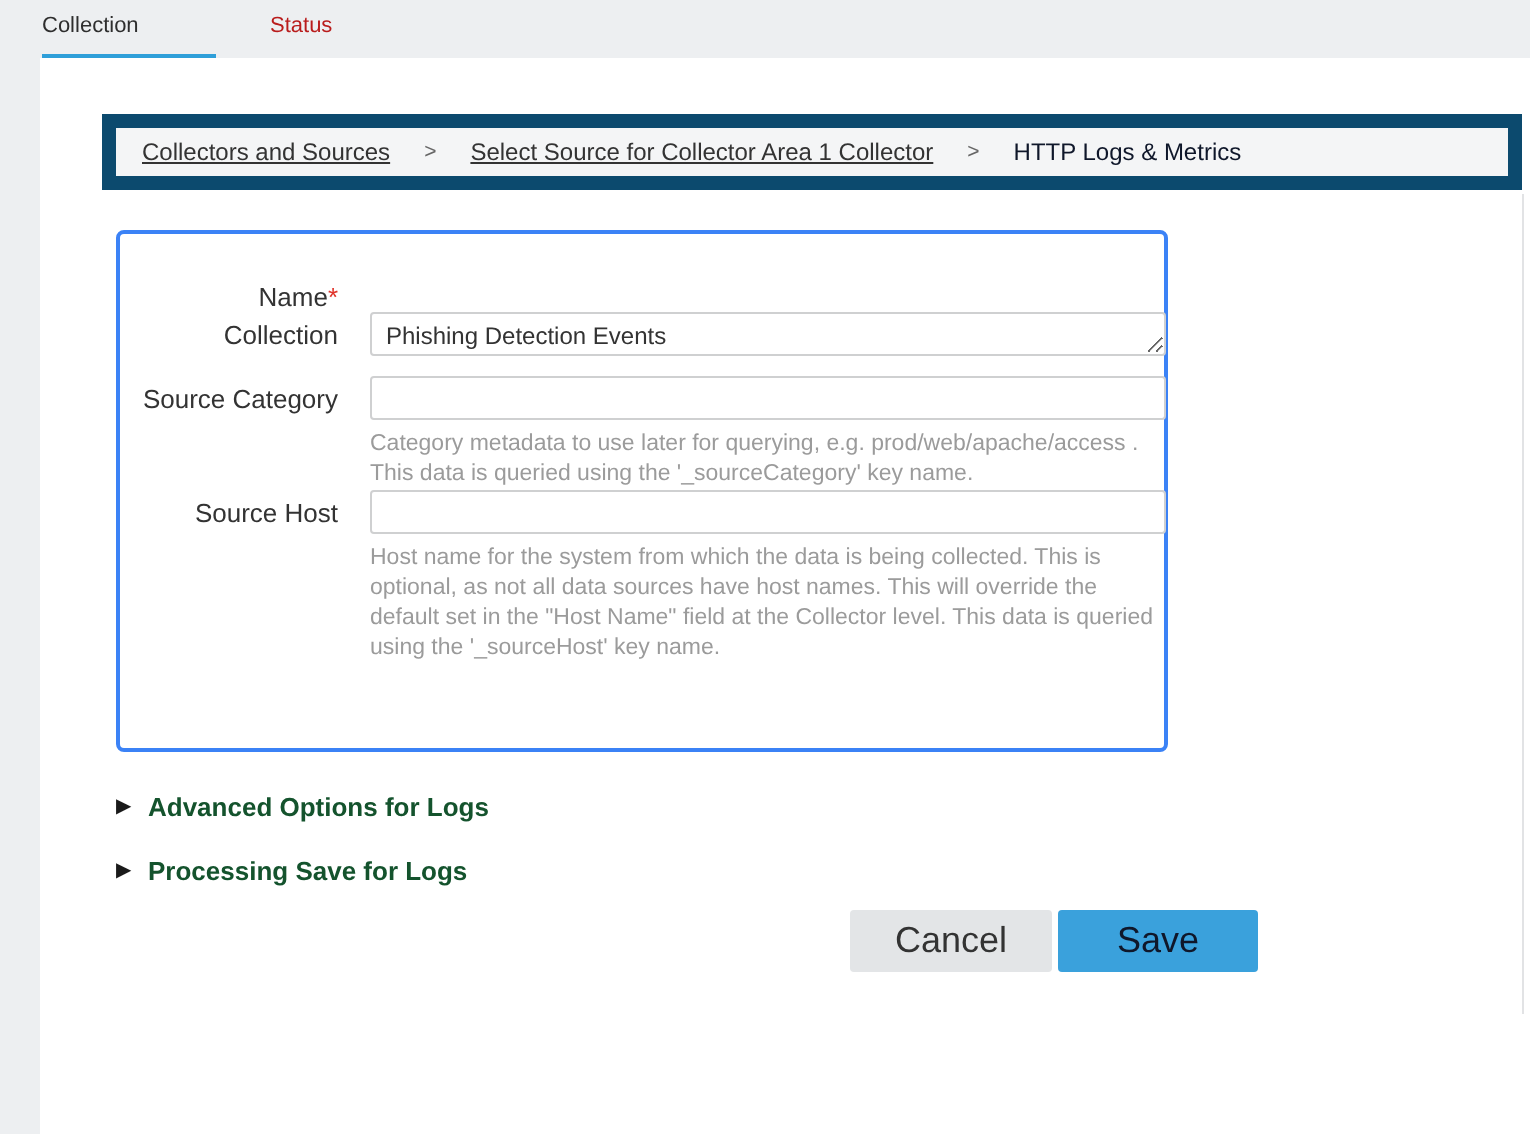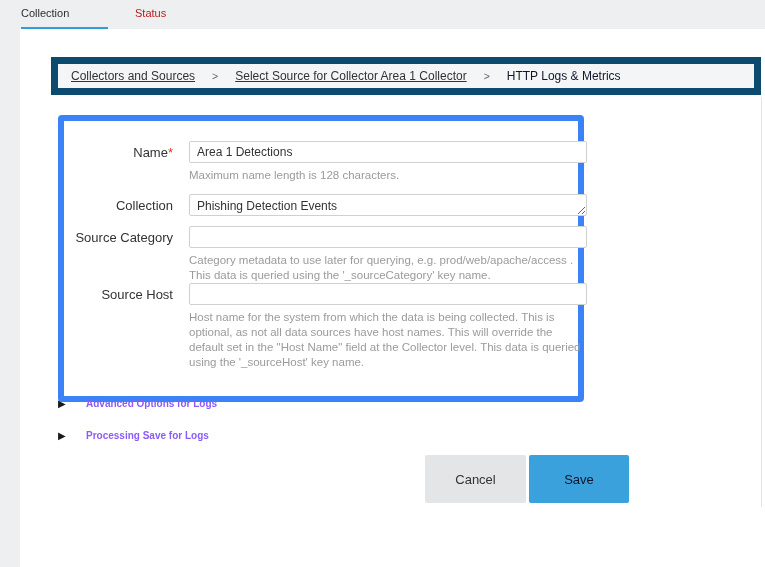--- a/index.html
+++ b/index.html
@@ -42,21 +42,21 @@
     display:flex; align-items:center; padding-left:13px;
     font-size:12px; white-space:nowrap; overflow:hidden;
   }
   .crumb-link { color:#333; text-decoration:underline; cursor:pointer; }
   .crumb-sep { color:#666; font-size:10.5px; margin:0 17px; }
   .crumb-current { color:#0f172a; }
 
   
   .card {
     position:absolute; left:38px; top:86px; width:526px; min-height:261px;
-    background:#fff; border:6px solid #3b82f6; border-radius:4px;
+    background:#fff; border:2px solid #3b82f6; border-radius:4px;
     padding:20px 0 14px 0;
   }
   .form-row { display:flex; align-items:flex-start; margin-bottom:0; }
   .form-label {
     width:109px; flex:0 0 109px; text-align:right;
     font-size:13px; color:#333; padding-top:4px;
   }
   .req { color:#e0342b; }
   .field-col { margin-left:16px; width:398px; flex:0 0 398px; }
   .text-input, .text-area {
@@ -75,34 +75,34 @@
   
   .sections { position:absolute; left:38px; top:366px; width:570px; }
   .section-row {
     display:flex; align-items:center; height:17px; margin-bottom:15px;
     cursor:pointer;
   }
   .tri {
     font-size:10px; color:#1a1a1a; width:16px; flex:0 0 16px;
     line-height:17px;
   }
-  .section-title { font-size:10px; font-weight:bold; color:#8b5cf6;margin-left:12px; }
+  .section-title { font-size:13px; font-weight:bold; color:#14532d; }
   .row-processing { position:relative; }
   .help-link {
     position:absolute; right:0; top:0; font-size:14px; color:#2d9fd8;
     cursor:pointer; line-height:17px;
   }
 
   
   .button-row {
     position:absolute; left:38px; top:426px; width:571px;
     display:flex; justify-content:flex-end; gap:3px;
   }
   .btn {
-    height:48px; border:none; border-radius:2px; font-size:13px;
+    height:31px; border:none; border-radius:2px; font-size:18px;
     font-family:"Liberation Sans", sans-serif; cursor:pointer;
   }
   .btn-cancel { width:101px; background:#e3e5e7; color:#333; }
   .btn-save   { width:100px; background:#3aa1dc; color:#0f172a; }
 </style>
 </head>
 <body>
 
 <div class="tabbar">
   <div class="tab tab-active">Collection</div>
@@ -117,24 +117,20 @@
     <span class="crumb-sep">&gt;</span>
     <span class="crumb-link">Select Source for Collector Area 1 Collector</span>
     <span class="crumb-sep">&gt;</span>
     <span class="crumb-current">HTTP Logs &amp; Metrics</span>
   </div>
 
   <div class="card">
 
     <div class="form-row">
       <div class="form-label"><span>Name</span><span class="req">*</span></div>
-      <div class="field-col mb-name">
-        <input class="text-input" type="text" value="Area 1 Detections" style="">
-        <div class="help-text">Maximum name length is 128 characters.</div>
-      </div>
     </div>
 
     <div class="form-row">
       <div class="form-label">Collection</div>
       <div class="field-col mb-desc">
         <textarea class="text-area" rows="1" style="">Phishing Detection Events</textarea>
       </div>
     </div>
 
     <div class="form-row">

